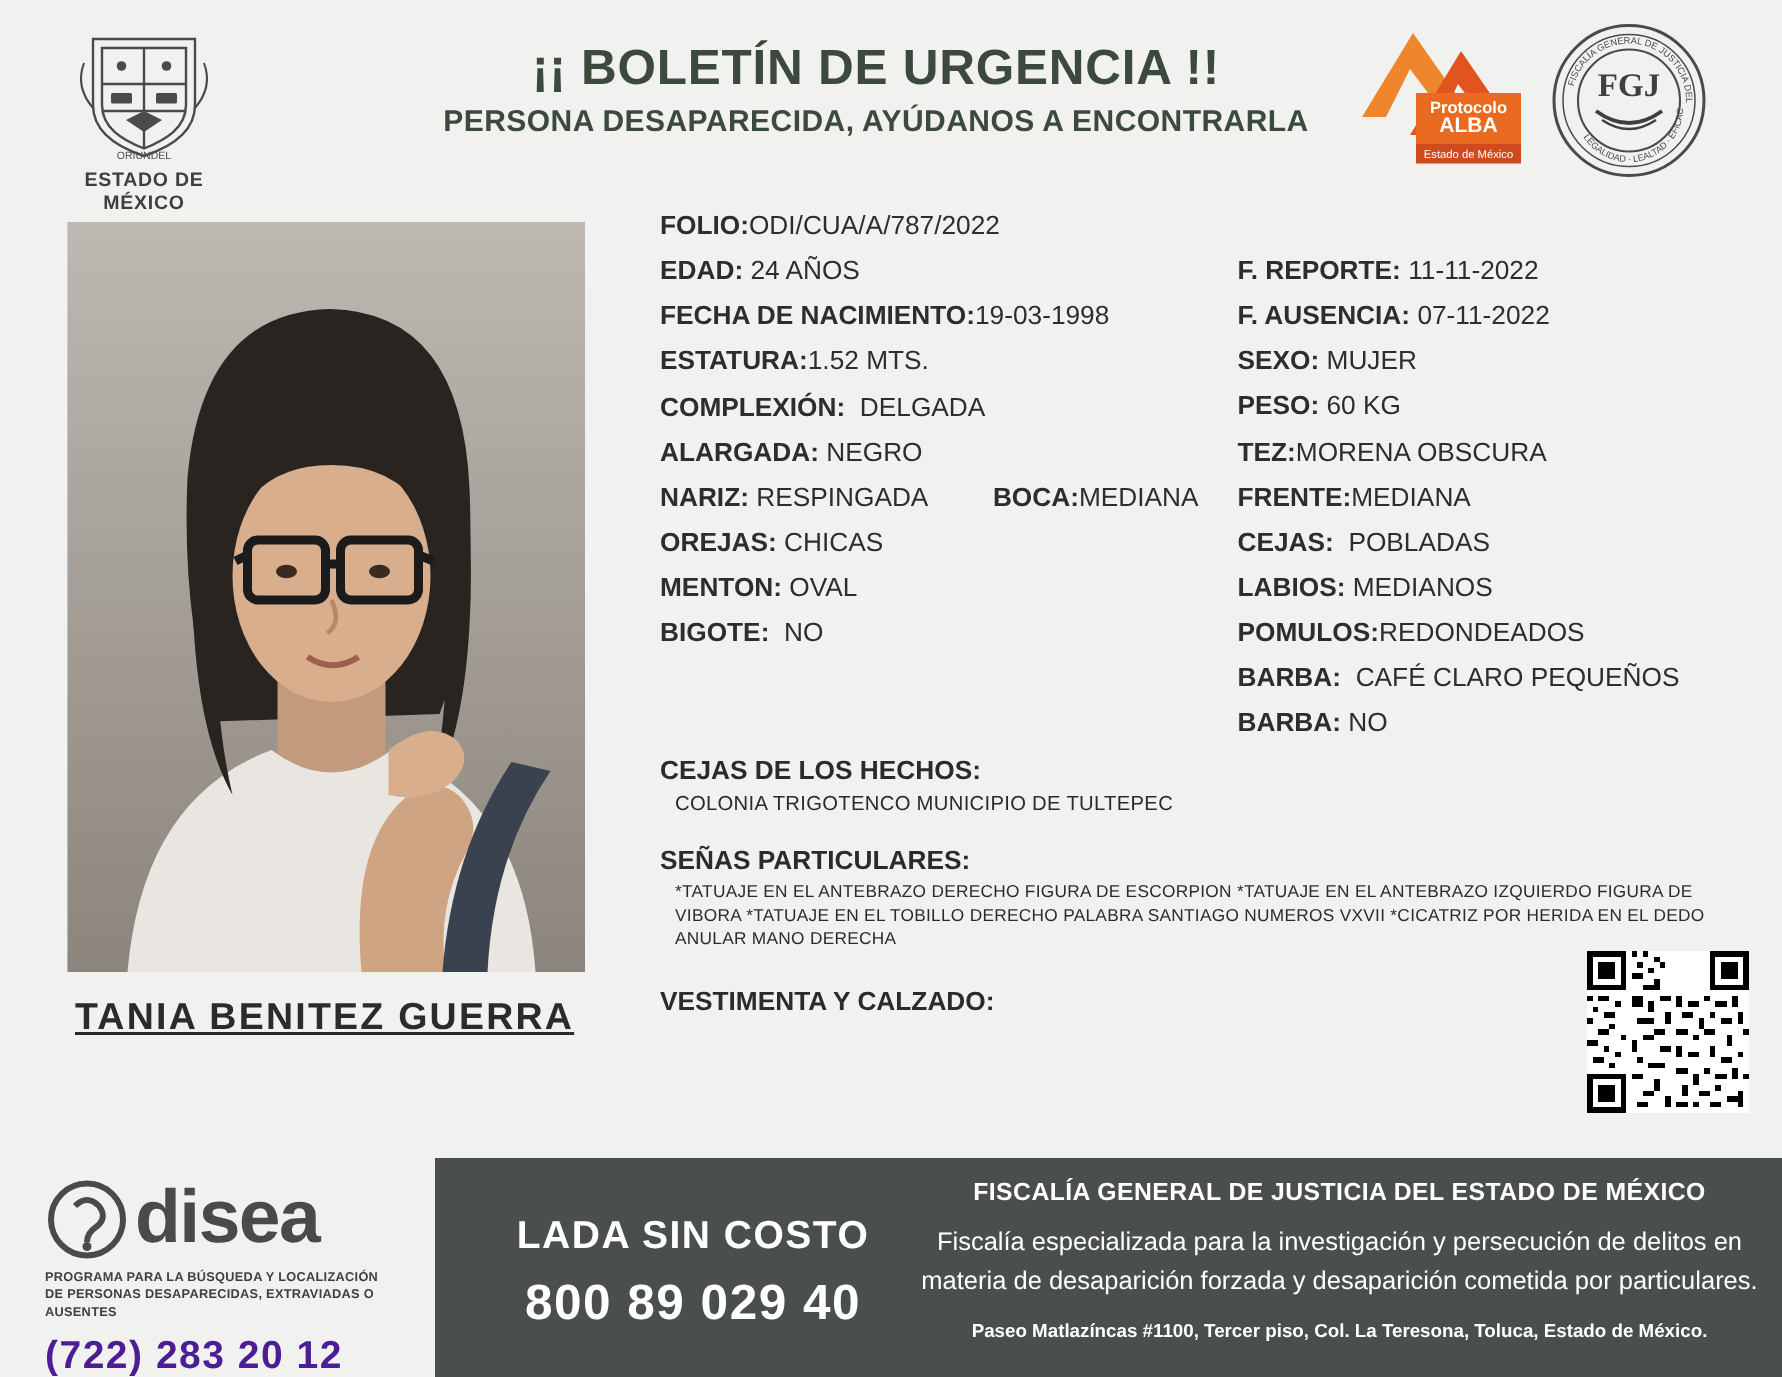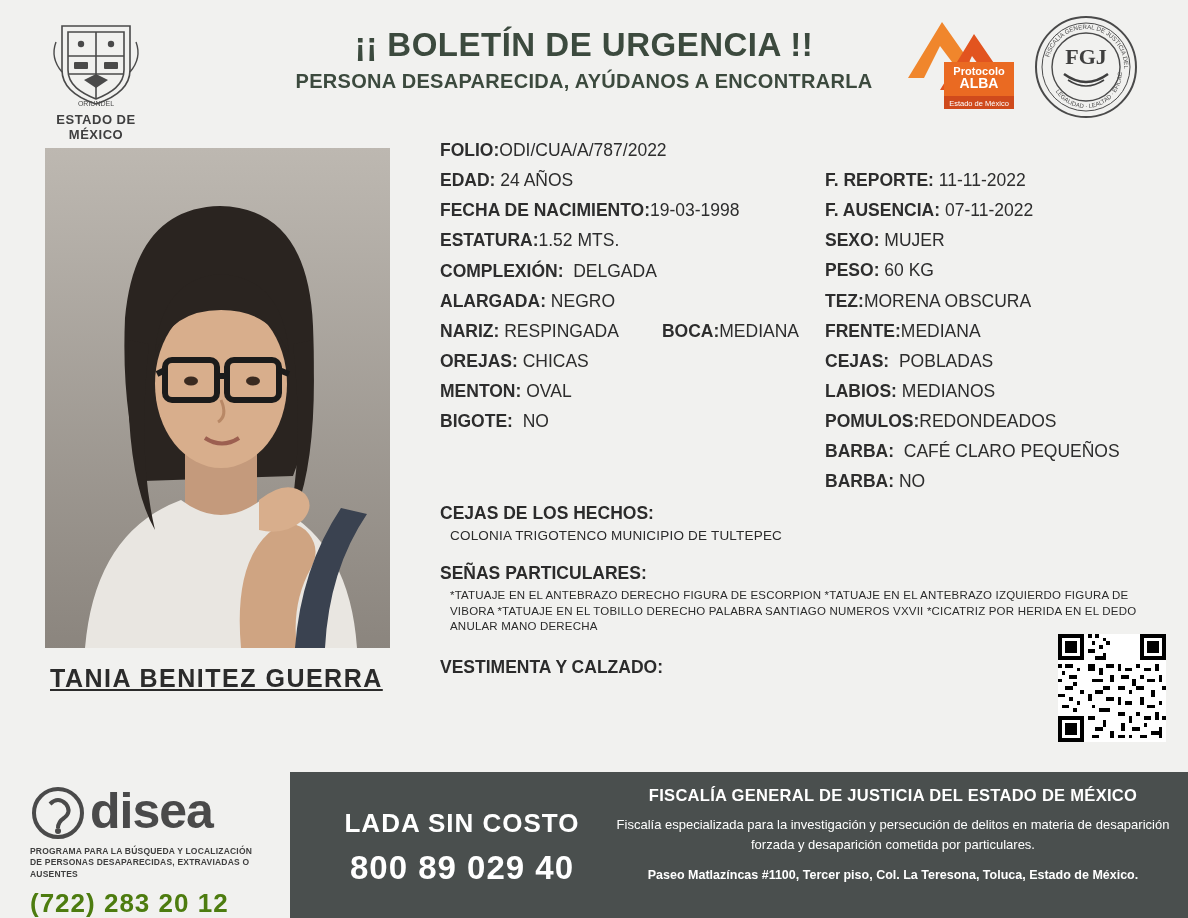--- a/index.html
+++ b/index.html
@@ -76,34 +76,34 @@
   .disea { position:absolute; left:30px; top:14px; width:260px; }
   .disea-row { display:flex; align-items:flex-start; gap:4px; }
   .disea-word {
     font-size:50px; font-weight:bold; color:#4a4a4a; letter-spacing:-1px; line-height:1;
   }
   .disea-sub {
     font-size:8.5px; color:#3f3f3f; line-height:1.35; margin-top:6px; letter-spacing:.2px;
     font-weight:bold;
   }
   .disea-phone {
-    font-size:26px; font-weight:bold; color:#4d7c0f; margin-top:8px; letter-spacing:1px;
+    font-size:26px; font-weight:bold; color:#4c1d95; margin-top:8px; letter-spacing:1px;
   }
   .footer-dark {
     position:absolute; left:290px; top:0; width:898px; height:146px;
     background:#4a4f4e; color:#fff;
   }
   .lada {
     position:absolute; left:22px; top:36px; width:300px; text-align:center;
   }
   .lada-1 { font-size:26px; font-weight:bold; letter-spacing:1px; }
   .lada-2 { font-size:33px; font-weight:bold; letter-spacing:1px; margin-top:10px; }
   .fiscalia { position:absolute; left:320px; top:14px; width:566px; text-align:center; }
   .fis-title { font-size:16.5px; font-weight:bold; letter-spacing:.3px; }
-  .fis-desc { font-size:13px; line-height:1.5; margin-top:10px; }
+  .fis-desc { font-size:17px; line-height:1.5; margin-top:10px; }
   .fis-addr { font-size:12.5px; font-weight:bold; line-height:1.5; margin-top:12px; }
 </style>
 </head>
 <body>
 
 <div class="header">
 
   <div class="crest">
     <svg width="104" height="92" viewBox="0 0 104 92">
       <g fill="none" stroke="#4a4a4a" stroke-width="1.6">

